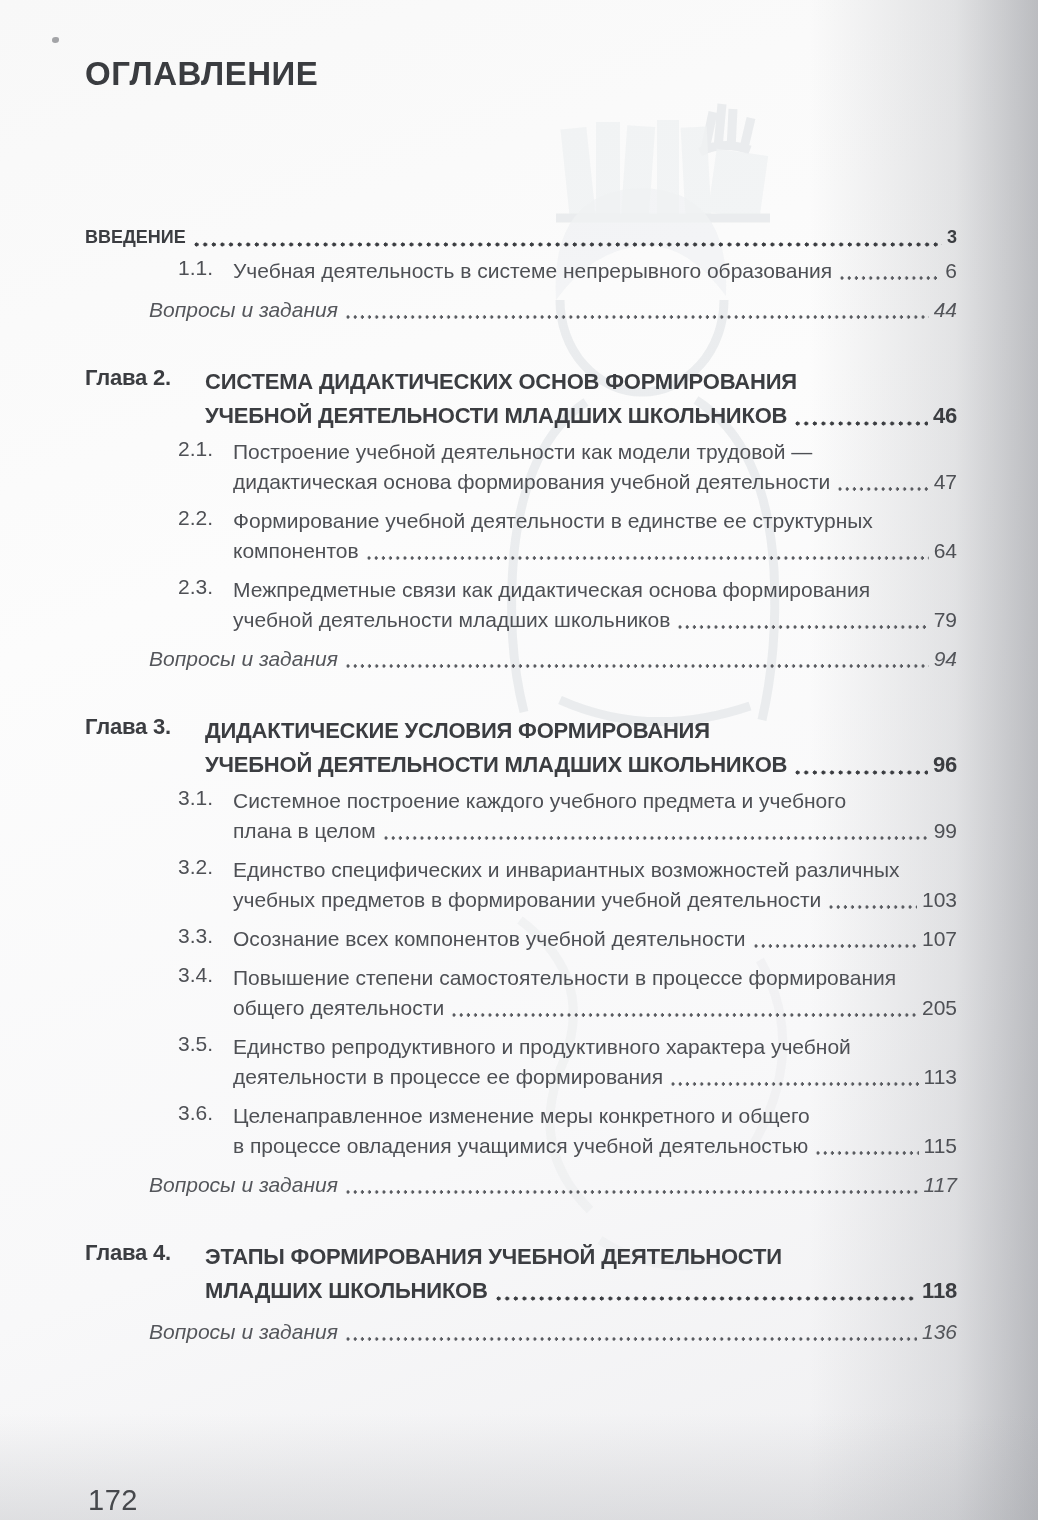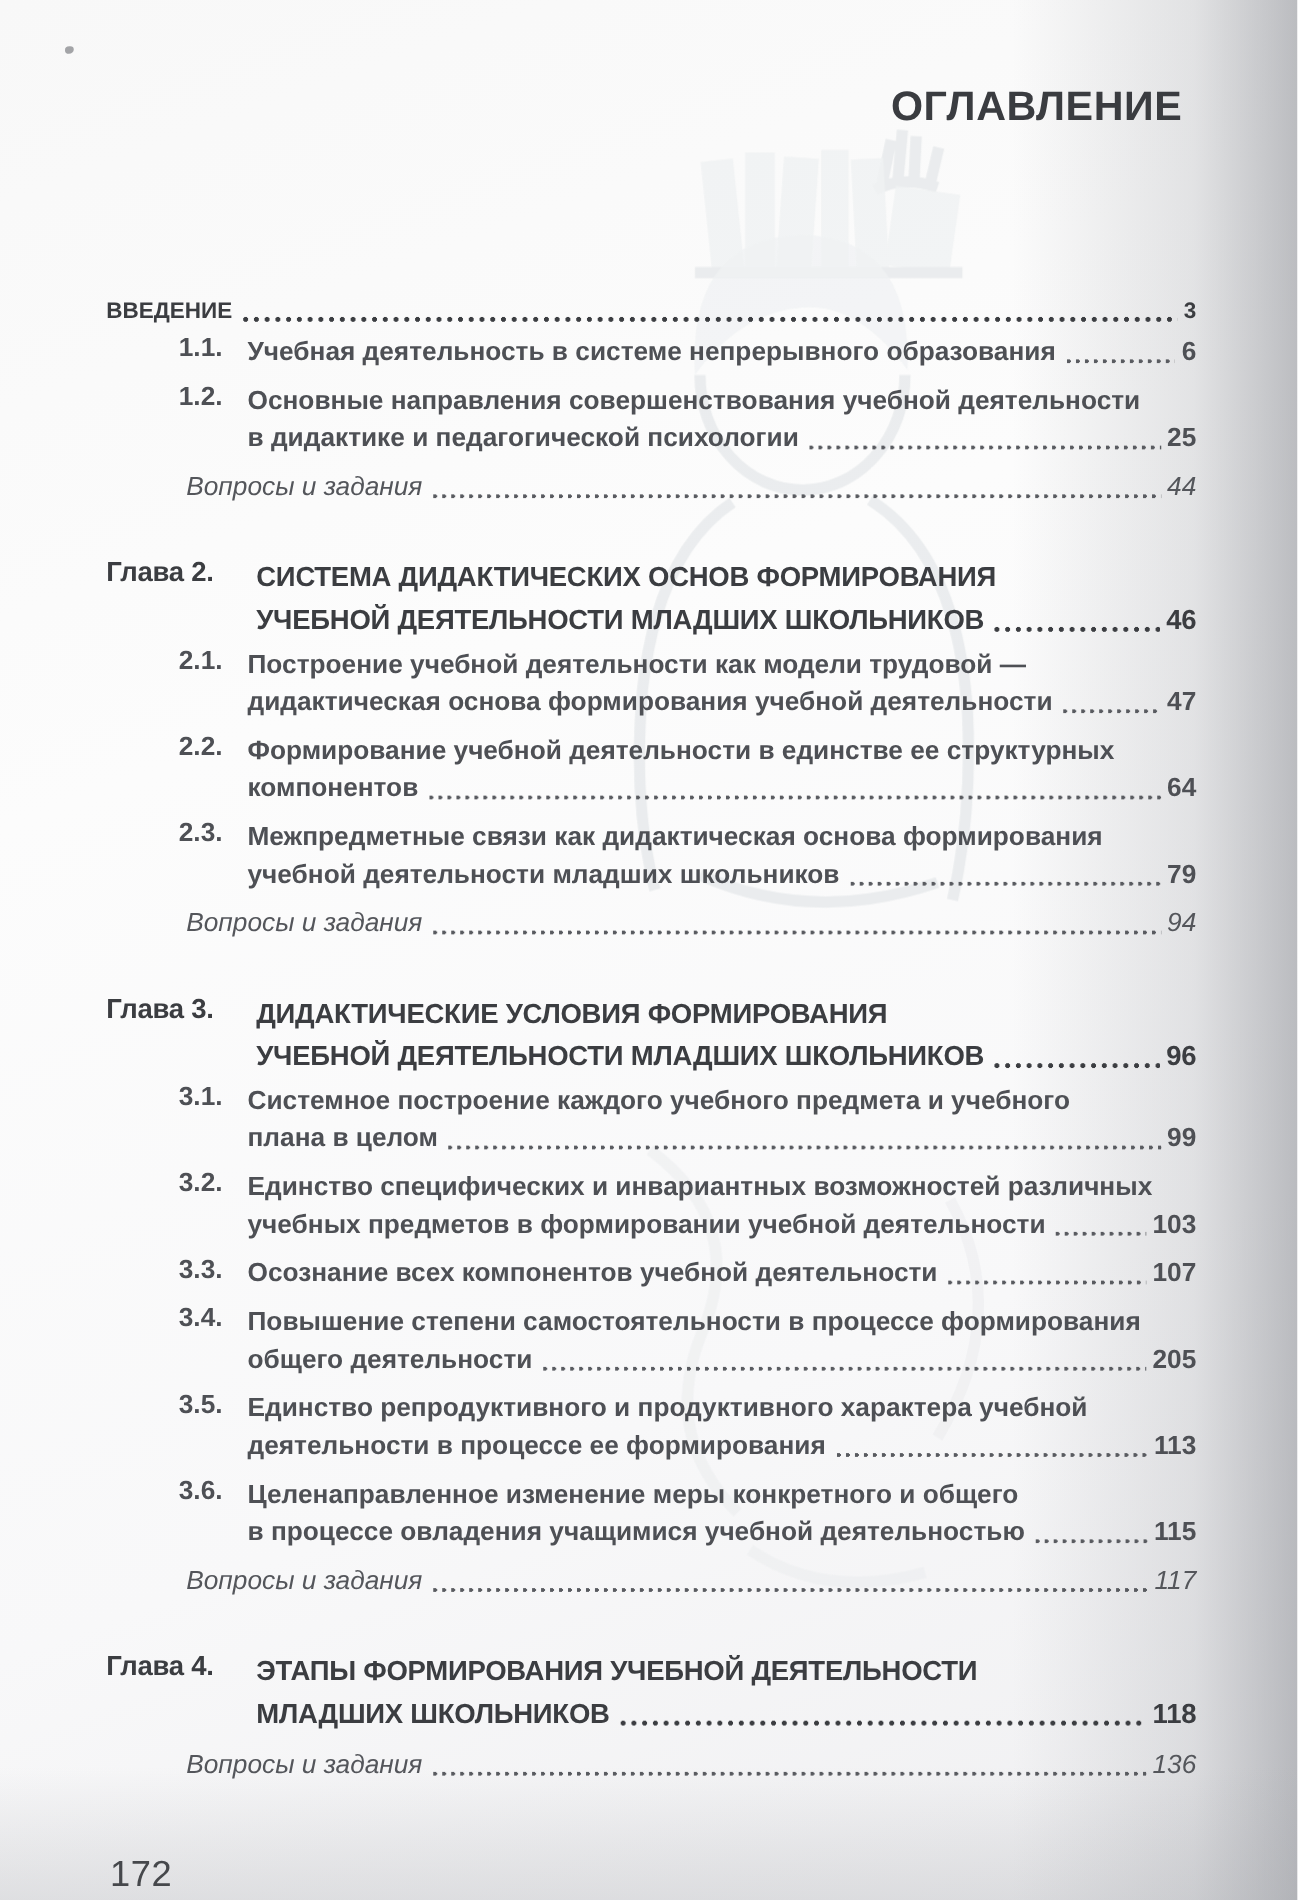--- a/index.html
+++ b/index.html
@@ -14,21 +14,21 @@
       linear-gradient(to bottom, rgba(170,172,176,0) 93%, rgba(164,166,171,0.28) 100%),
       linear-gradient(to right, rgba(168,170,175,0) 78%, rgba(168,170,175,0.30) 92%, rgba(148,150,156,0.62) 100%),
       linear-gradient(160deg, #f8f8f8 0%, #fcfcfc 35%, #f8f8f9 70%, #efeff1 100%);
   }
   .watermark { position:absolute; left:0; top:0; width:1038px; height:1520px; pointer-events:none; }
   .speck { position:absolute; left:52px; top:37px; width:7px; height:6px; border-radius:50% 40% 55% 45%; background:#8d8f92; opacity:.8; }
 
   .content { position:absolute; left:85px; top:56px; width:872px; }
 
   h1.title {
-    margin:11px; text-align:right;
+    margin:0; text-align:left;
     font-size:33px; line-height:36px; font-weight:bold;
     letter-spacing:0.5px; color:#3a3c40;
   }
 
   #toc { margin-top:130px; color:#4e5055; font-size:21px; }
 
   .line { line-height:30px; white-space:nowrap; }
   .row  { display:flex; align-items:baseline; }
   .txt  { flex:0 0 auto; }
   .pg   { flex:0 0 auto; margin-left:3px; }
@@ -50,21 +50,21 @@
   .entry.chapter {
     display:grid; grid-template-columns:120px 1fr;
     margin-top:40px; font-weight:bold; color:#3b3d41; font-size:22px;
     letter-spacing:-0.2px;
   }
   .entry.chapter .line { line-height:34px; }
   .entry.chapter .leader { margin-bottom:6px; }
 
   .entry.section {
     display:grid; grid-template-columns:55px 1fr;
-    margin-left:58px; margin-top:9px;font-weight:bold;
+    margin-left:93px; margin-top:9px;
   }
   .entry.section.first { margin-top:4px; }
 
   .entry.questions { margin-left:64px; margin-top:9px; font-style:italic; color:#54565b; }
   .entry.questions .pg { font-style:italic; }
 
   .folio { position:absolute; left:88px; top:1484px; font-size:29px; color:#46484c; letter-spacing:0.5px; }
 </style>
 </head>
 <body>
@@ -115,31 +115,20 @@
         <div class="entry section first">
           <div class="secnum">1.1.</div>
           <div class="entrybody">
             <div class="line row">
               <span class="txt">Учебная деятельность в системе непрерывного образования</span>
               <span class="leader"></span>
               <span class="pg">6</span>
             </div>
           </div>
         </div>
-        <div class="entry section">
-          <div class="secnum">1.2.</div>
-          <div class="entrybody">
-            <div class="line"><span class="txt">Основные направления совершенствования учебной деятельности</span></div>
-            <div class="line row">
-              <span class="txt">в дидактике и педагогической психологии</span>
-              <span class="leader"></span>
-              <span class="pg">25</span>
-            </div>
-          </div>
-        </div>
         <div class="entry questions">
           <div class="entrybody">
             <div class="line row">
               <span class="txt">Вопросы и задания</span>
               <span class="leader"></span>
               <span class="pg">44</span>
             </div>
           </div>
         </div>
         <div class="entry chapter">

